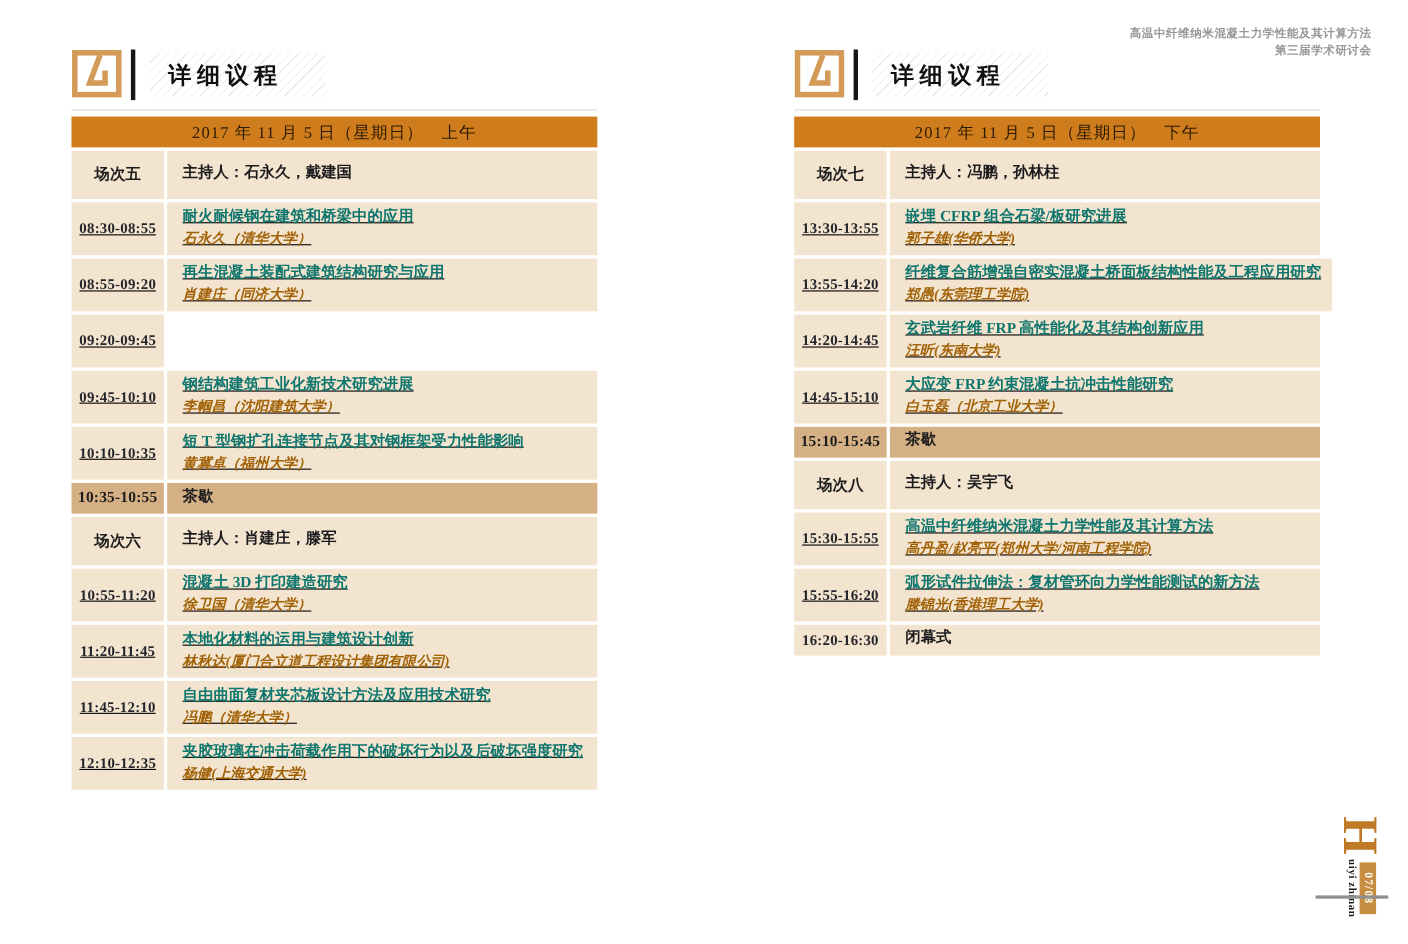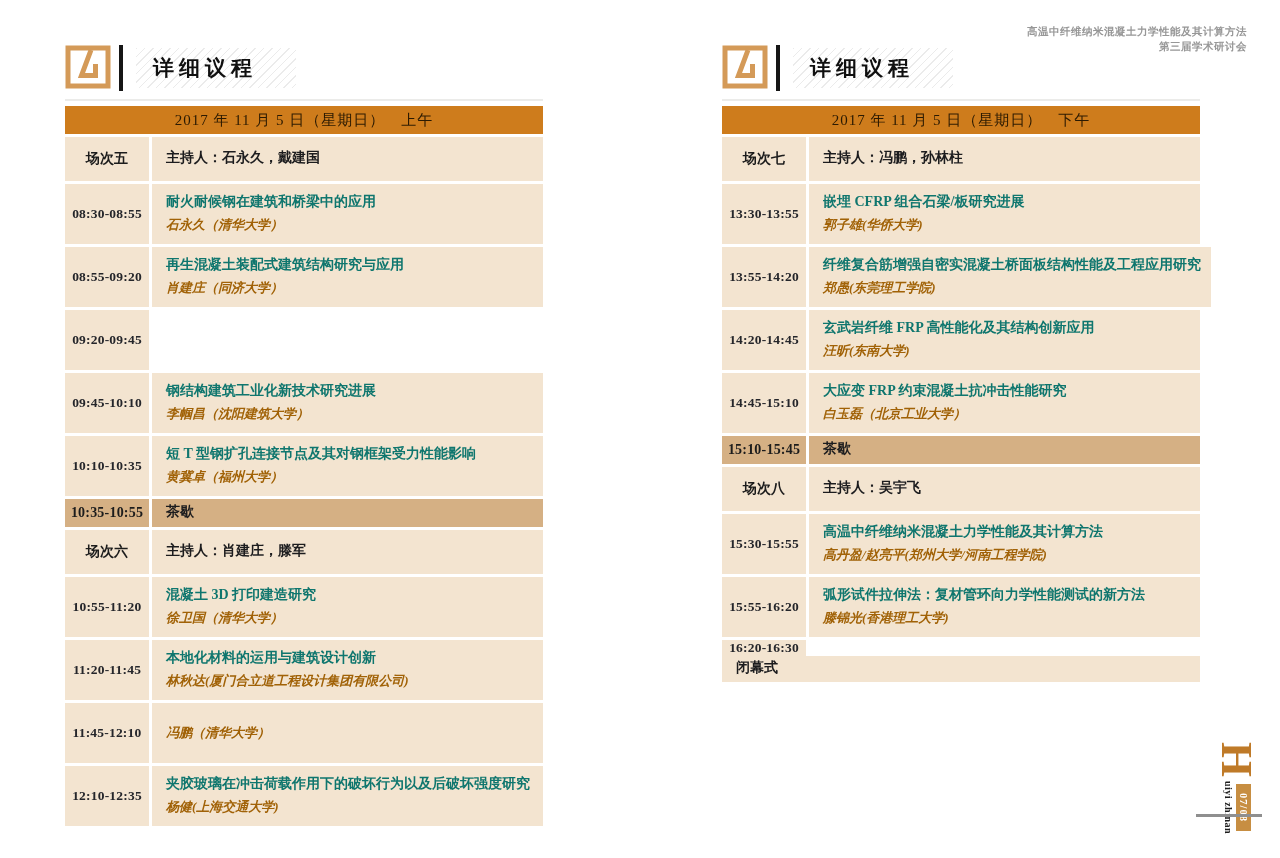--- a/index.html
+++ b/index.html
@@ -54,24 +54,24 @@
   .cell { background:var(--row-bg); }
   .cell.time {
     width:84px; flex:none; margin-right:3px;
     display:flex; align-items:center; justify-content:center;
     font-size:13.5px; font-weight:600; color:#25262b; letter-spacing:0.2px;
   }
   .cell.content {
     flex:1; padding:3px 10px 5px 14px;
     display:flex; flex-direction:column; justify-content:space-evenly;
   }
-  .row.talk   { height:60px; }
+  .row.talk   { height:48px;text-decoration:underline; }
   .row.chair  { height:44px; }
   .row.break  { height:28px; }
-  .row.single { height:28px;flex-direction:column; }
+  .row.single { height:28px; }
   .row.break .cell { background:var(--break-bg); }
 
   .row-title   { font-size:14px; font-weight:700; color:#0f766e; line-height:18px; white-space:nowrap; }
   .row-speaker { font-size:13px; font-weight:700; font-style:italic; color:#a16207; line-height:17px; white-space:nowrap; }
   .row.chair .cell.time, .row.break .cell.time { font-weight:700; font-size:14px; color:#1c1c1c; }
   .row.chair .row-title, .row.break .row-title, .row.single .row-title { color:#1c1c1e; }
 
   
   .brand-wrap { position:absolute; top:742px; right:22px; width:42px; height:72px; }
   .brand-inner {
@@ -178,20 +178,21 @@
       <div class="row talk">
         <div class="cell time">11:20-11:45</div>
         <div class="cell content">
           <div class="row-title">本地化材料的运用与建筑设计创新</div>
           <div class="row-speaker">林秋达(厦门合立道工程设计集团有限公司)</div>
         </div>
       </div>
       <div class="row talk">
         <div class="cell time">11:45-12:10</div>
         <div class="cell content">
+          <div class="row-title">自由曲面复材夹芯板设计方法及应用技术研究</div>
           <div class="row-speaker">冯鹏（清华大学）</div>
         </div>
       </div>
       <div class="row talk">
         <div class="cell time">12:10-12:35</div>
         <div class="cell content">
           <div class="row-title">夹胶玻璃在冲击荷载作用下的破坏行为以及后破坏强度研究</div>
           <div class="row-speaker">杨健(上海交通大学)</div>
         </div>
       </div>

